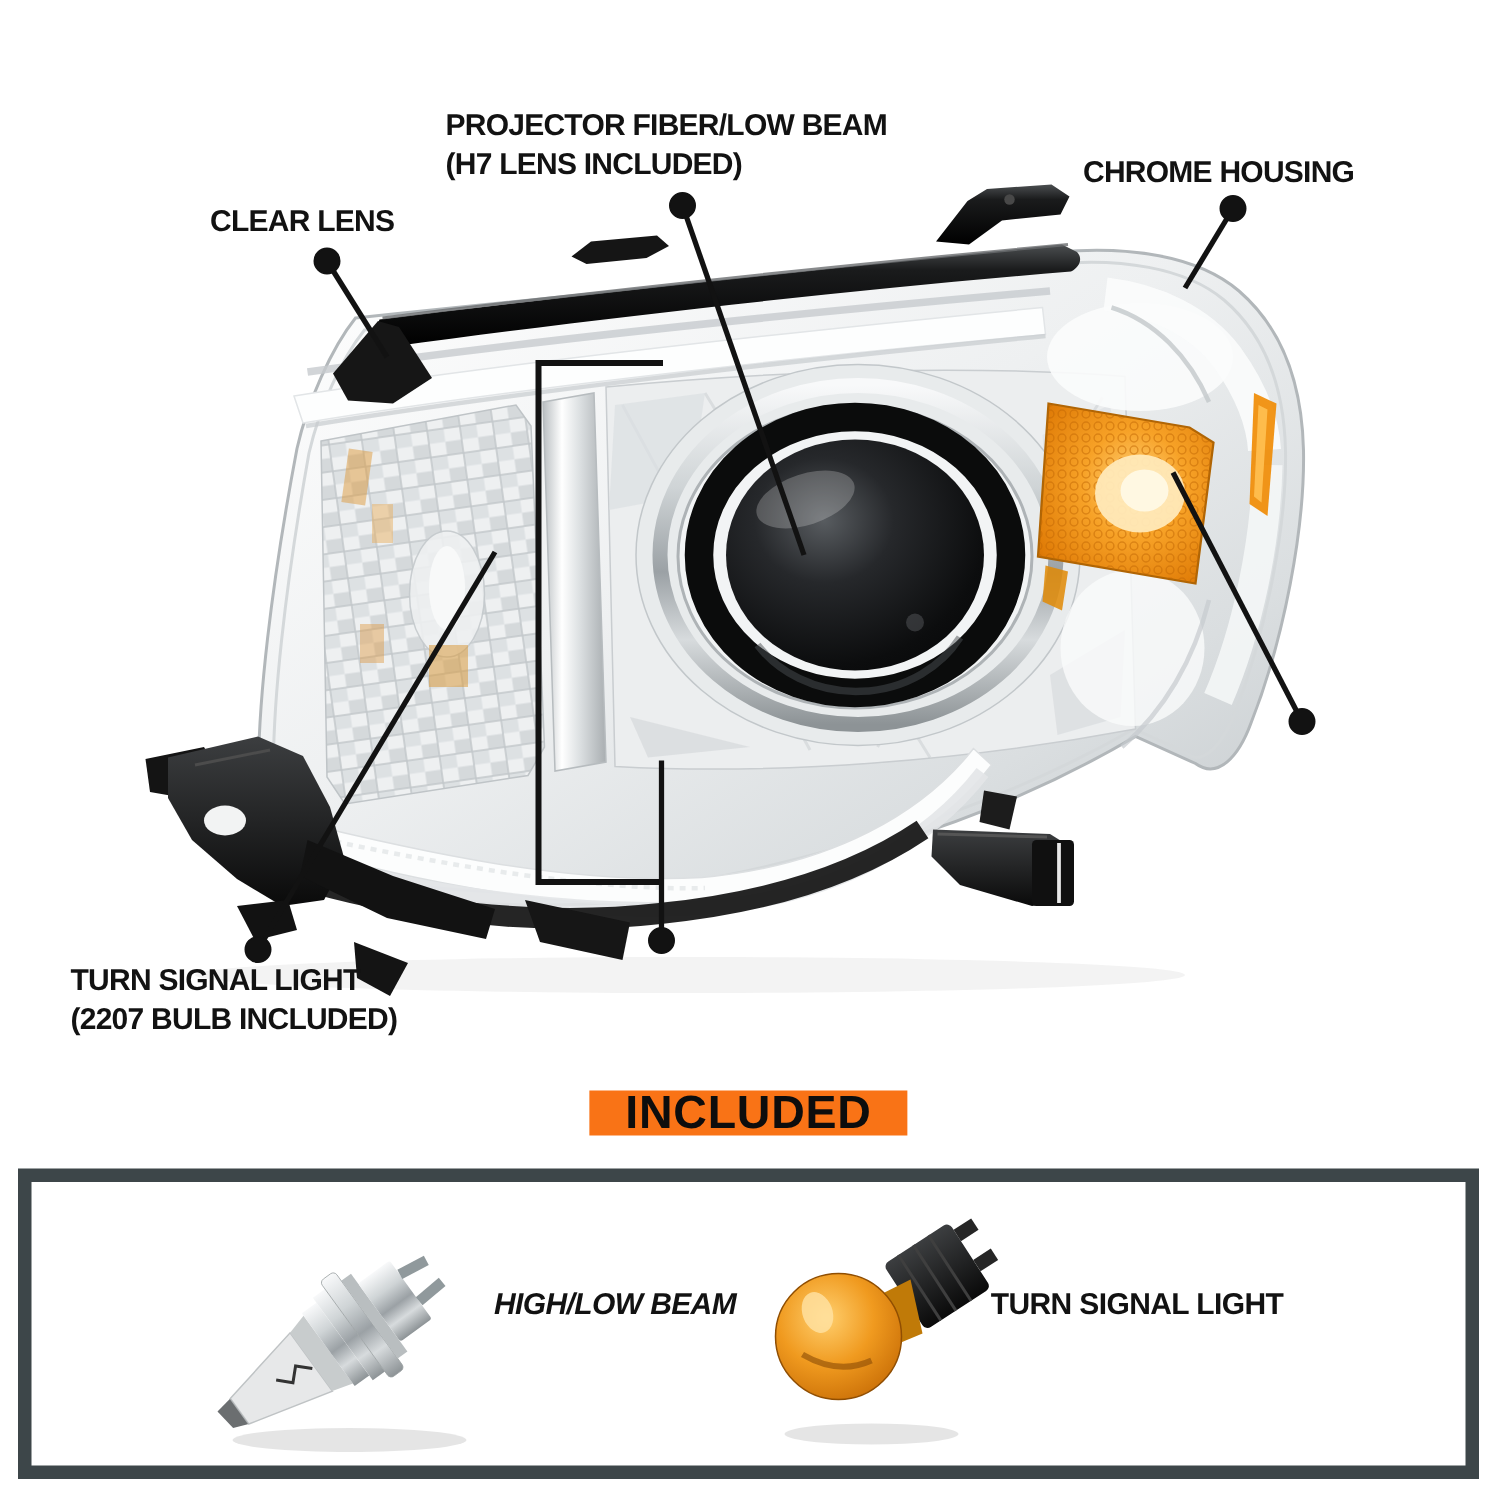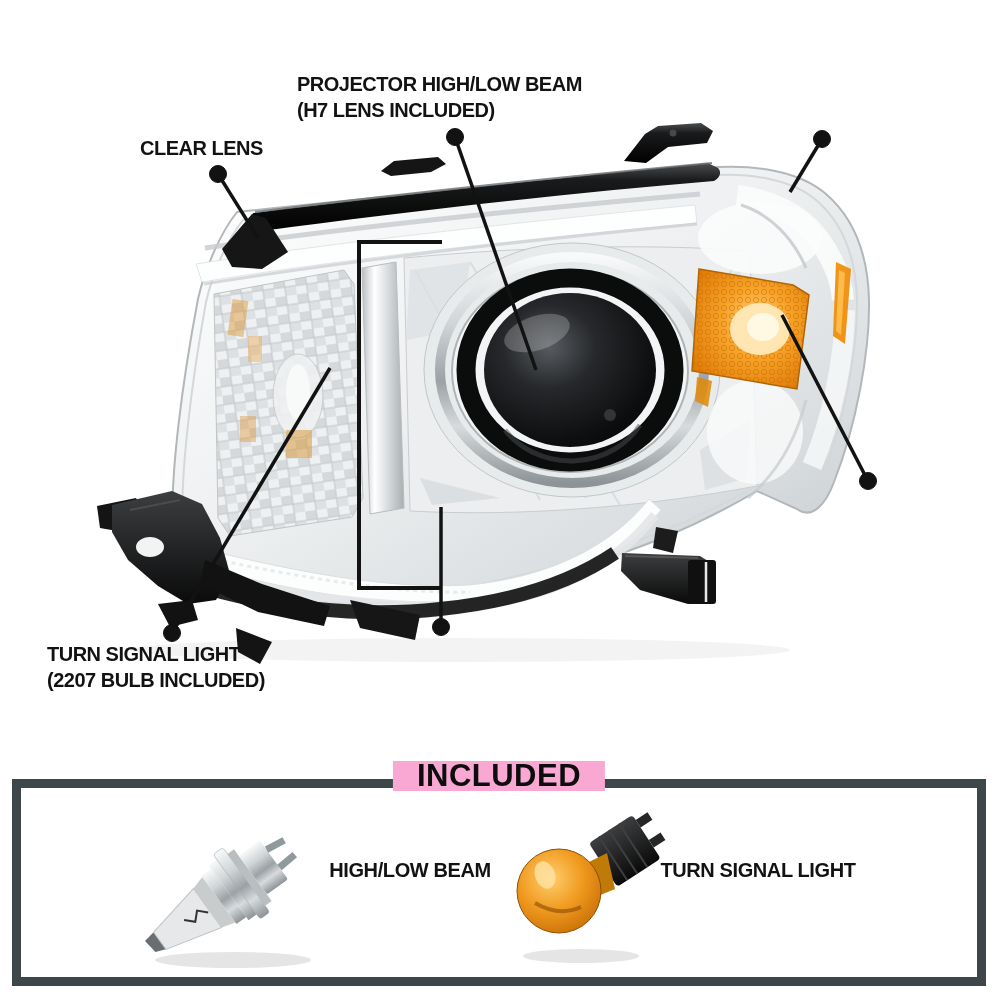--- a/index.html
+++ b/index.html
@@ -5,27 +5,27 @@
   html,body{margin:0;padding:0;background:#fff;}
   .canvas{position:relative;width:1000px;height:1000px;background:#ffffff;overflow:hidden;
           font-family:"Liberation Sans",sans-serif;}
   .art{position:absolute;left:0;top:0;}
   .lbl{position:absolute;font:700 20px/26px "Liberation Sans",sans-serif;letter-spacing:-0.5px;
        color:#121212;white-space:nowrap;}
   .lbl div{white-space:nowrap;}
   
   .included-box{position:absolute;left:12px;top:779px;width:974px;height:207px;
                 box-sizing:border-box;border:9px solid #3d4649;background:#ffffff;}
-  .included-title{position:absolute;left:499px;top:761px;transform:translateX(-50%);
-                  background:#f9a8d4;padding:0 24px;font:700 31px/30px "Liberation Sans",sans-serif;
+  .included-title{position:absolute;left:499px;top:727px;transform:translateX(-50%);
+                  background:#f97316;padding:0 24px;font:700 31px/30px "Liberation Sans",sans-serif;
                   letter-spacing:0.5px;color:#0d0d0d;z-index:3;}
   .bulbs{position:absolute;left:21px;top:788px;z-index:2;}
   .inc-lbl{position:absolute;z-index:3;text-align:center;color:#121212;
            font:700 20px/24px "Liberation Sans",sans-serif;letter-spacing:-0.4px;}
-  .inc-lbl-h7{left:318px;top:858px;width:184px;}
+  .inc-lbl-h7{left:318px;top:858px;width:184px;font-style:italic;}
   .inc-lbl-ts{left:646px;top:858px;width:224px;}
 </style>
 </head>
 <body>
 
 <div class="canvas">
 
   <svg class="art" width="1000" height="760" viewBox="0 0 1000 760">
     <defs>
       <linearGradient id="gBody" x1="0" y1="0" x2="1" y2="1">
@@ -217,22 +217,25 @@
       </g>
       <g>
         <path d="M442,242 L359,242 L359,588 L442,588" fill="none" stroke-width="4"></path>
         <line x1="441" y1="507" x2="441" y2="627" stroke-width="3.5"></line>
         <circle cx="441" cy="627" r="8.5"></circle>
       </g>
     </g>
   </svg>
 
   <div class="lbl" style="left:297px;top:71px;">
-    <div>PROJECTOR HIGH/LOW BEAM</div>
+    <div>PROJECTOR FIBER/LOW BEAM</div>
     <div>(H7 LENS INCLUDED)</div>
+  </div>
+  <div class="lbl" style="left:722px;top:102px;">
+    <div>CHROME HOUSING</div>
   </div>
   <div class="lbl" style="left:140px;top:135px;">
     <div>CLEAR LENS</div>
   </div>
   <div class="lbl" style="left:47px;top:641px;">
     <div>TURN SIGNAL LIGHT</div>
     <div>(2207 BULB INCLUDED)</div>
   </div>
 
   <div class="included-box"></div>

